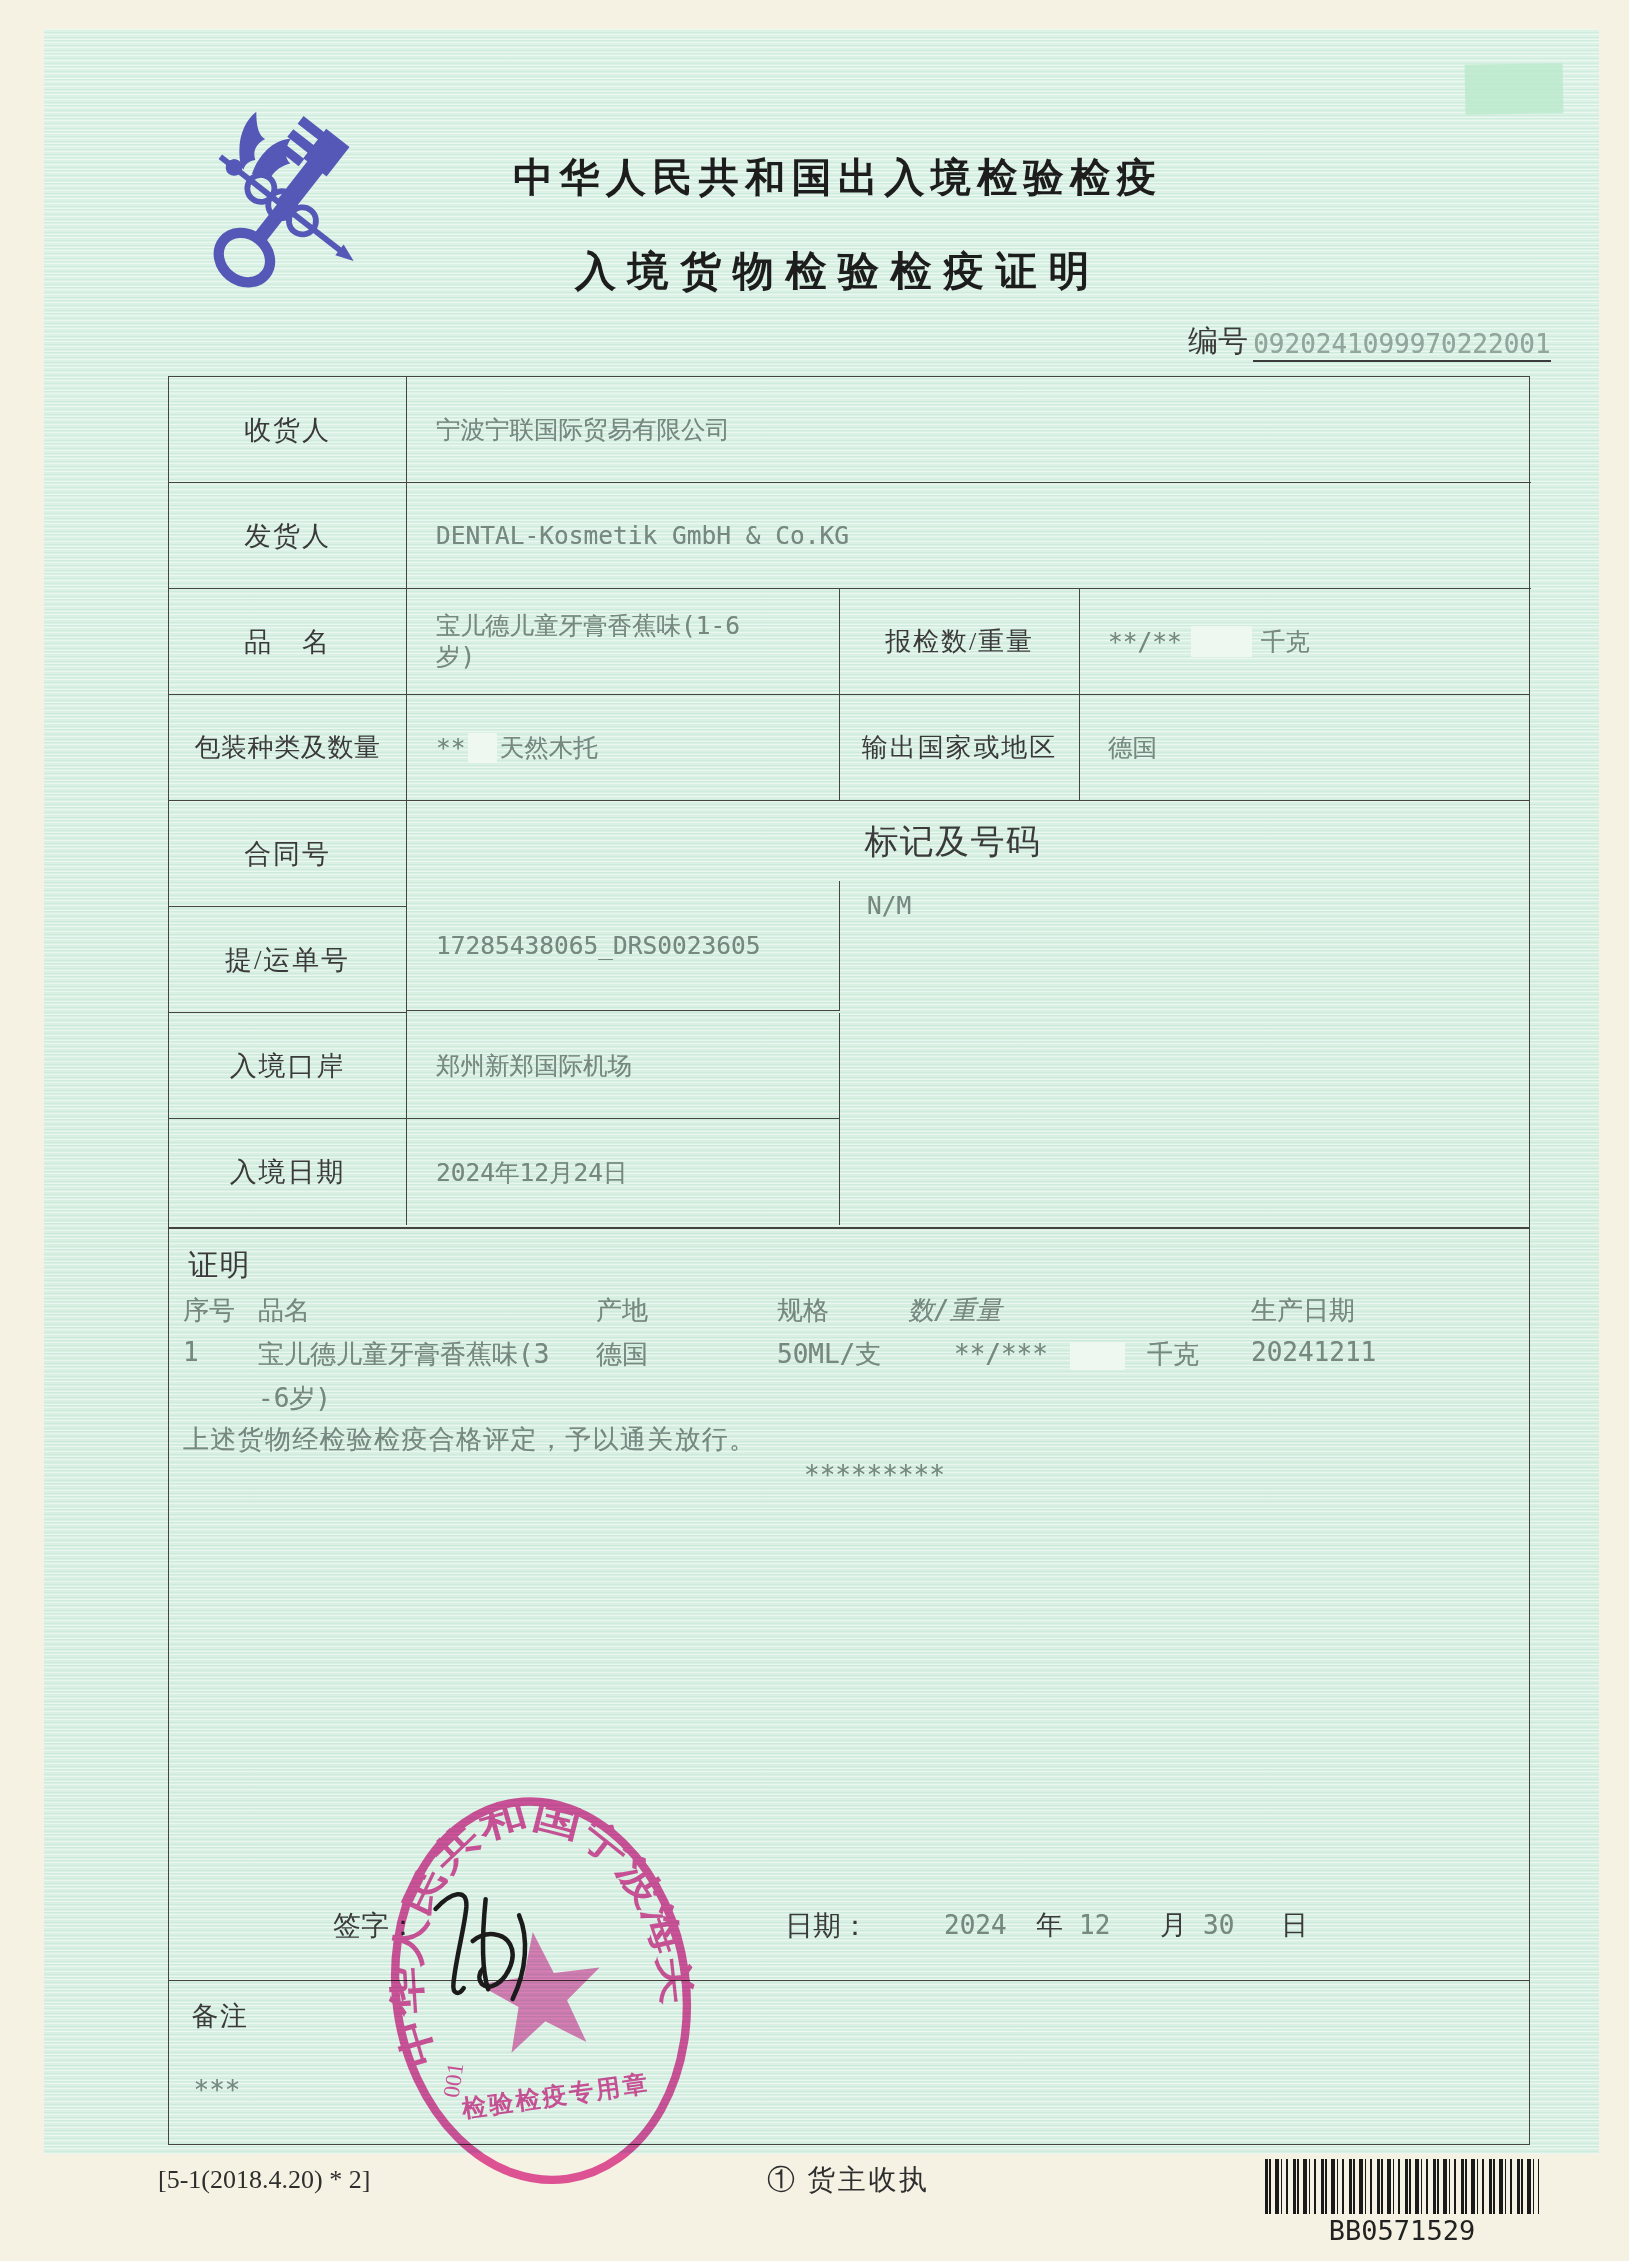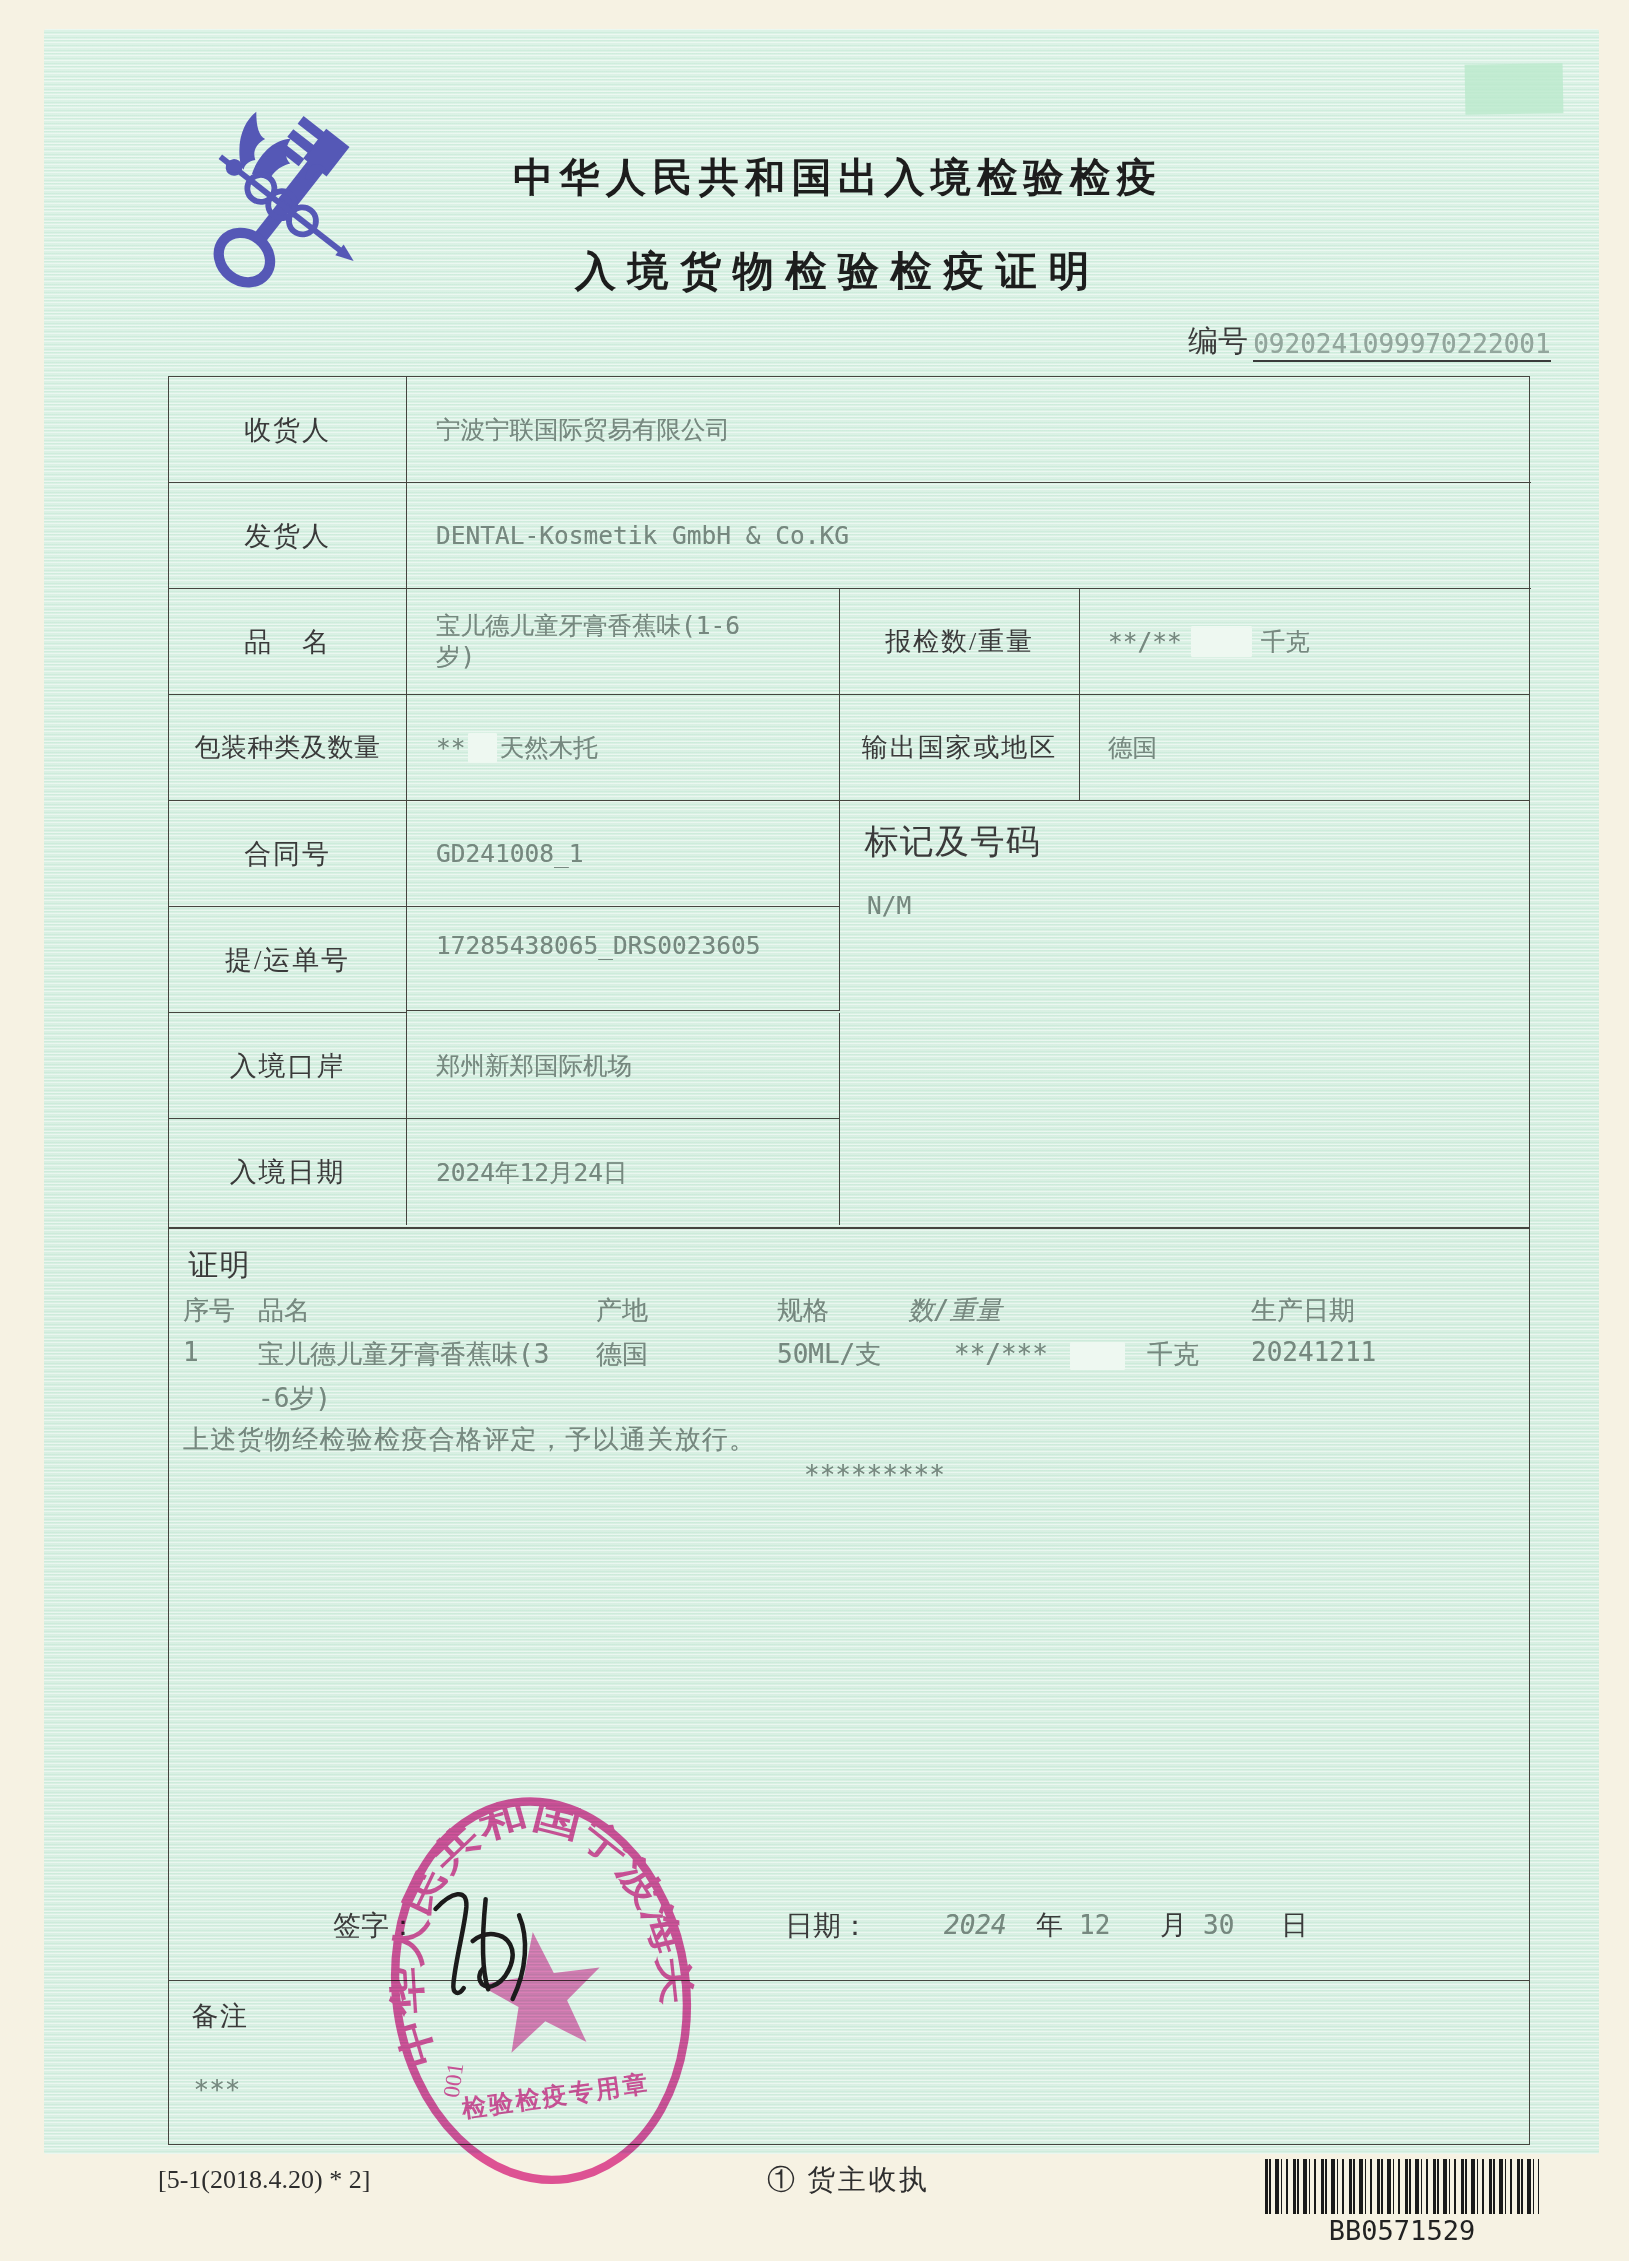--- a/index.html
+++ b/index.html
@@ -122,21 +122,20 @@
   <div class="cell lbl b-r b-b" style="left:0;top:318px;width:238px;height:106px;font-size:26px;letter-spacing:0.6px;">包装种类及数量</div>
   <div class="cell val print b-r b-b" style="left:238px;top:318px;width:433px;height:106px;">
     <span>**</span>
     <span class="redact" style="width:29px;height:30px;margin:0 2.6px;"></span>
     <span>天然木托</span>
   </div>
   <div class="cell lbl b-r b-b" style="left:671px;top:318px;width:240px;height:106px;font-size:26px;">输出国家或地区</div>
   <div class="cell val print b-b" style="left:910px;top:318px;width:451px;height:106px;">德国</div>
 
   <div class="cell lbl b-r b-b" style="left:0;top:424px;width:238px;height:106px;">合同号</div>
-  <div class="cell val print b-r b-b" style="left:238px;top:424px;width:433px;height:106px;">GD241008_1</div>
 
   <div class="cell" style="left:671px;top:424px;width:691px;height:424px;align-items:flex-start;">
     <div style="position:relative;width:100%;height:100%;">
       <span class="label-dark" style="position:absolute;left:24.5px;top:18px;font-size:34px;letter-spacing:1.3px;">标记及号码</span>
       <span class="print" style="position:absolute;left:27px;top:90px;font-size:24.5px;">N/M</span>
     </div>
   </div>
 
   <div class="cell lbl b-r b-b" style="left:0;top:530px;width:238px;height:106px;">提/运单号</div>
   <div class="cell val print b-r b-b" style="left:238px;top:504px;width:433px;height:130px;">17285438065_DRS0023605</div>
@@ -168,21 +167,21 @@
     <span class="redact" style="width:55px;height:28px;margin:0 6.4px;"></span>
     <span>千克</span>
   </div>
   <div class="cert-txt print" style="left:1082px;top:108px;">20241211</div>
 
   <div class="cert-txt print" style="left:14px;top:193px;letter-spacing:1.3px;">上述货物经检验检疫合格评定，予以通关放行。</div>
   <div class="cert-txt print" style="left:635px;top:231px;">*********</div>
 
   <div class="cert-txt label-dark" style="left:164px;top:678px;font-size:28px;">签字：</div>
   <div class="cert-txt label-dark" style="left:616px;top:678px;font-size:28px;">日期：</div>
-  <div class="cert-txt print" style="left:775px;top:681px;font-style:italic;">2024</div>
+  <div class="cert-txt print" style="left:775px;top:681px;">2024</div>
   <div class="cert-txt label-dark" style="left:867px;top:678px;font-size:27px;">年</div>
   <div class="cert-txt print" style="left:910px;top:681px;">12</div>
   <div class="cert-txt label-dark" style="left:991px;top:678px;font-size:27px;">月</div>
   <div class="cert-txt print" style="left:1034px;top:681px;">30</div>
   <div class="cert-txt label-dark" style="left:1112px;top:678px;font-size:27px;">日</div>
 
   <div class="cert-divider"></div>
 
   <div class="cert-txt label-dark" style="left:22.6px;top:769px;font-size:27px;letter-spacing:1.3px;">备注</div>
   <div class="cert-txt print" style="left:24.5px;top:846px;">***</div>

